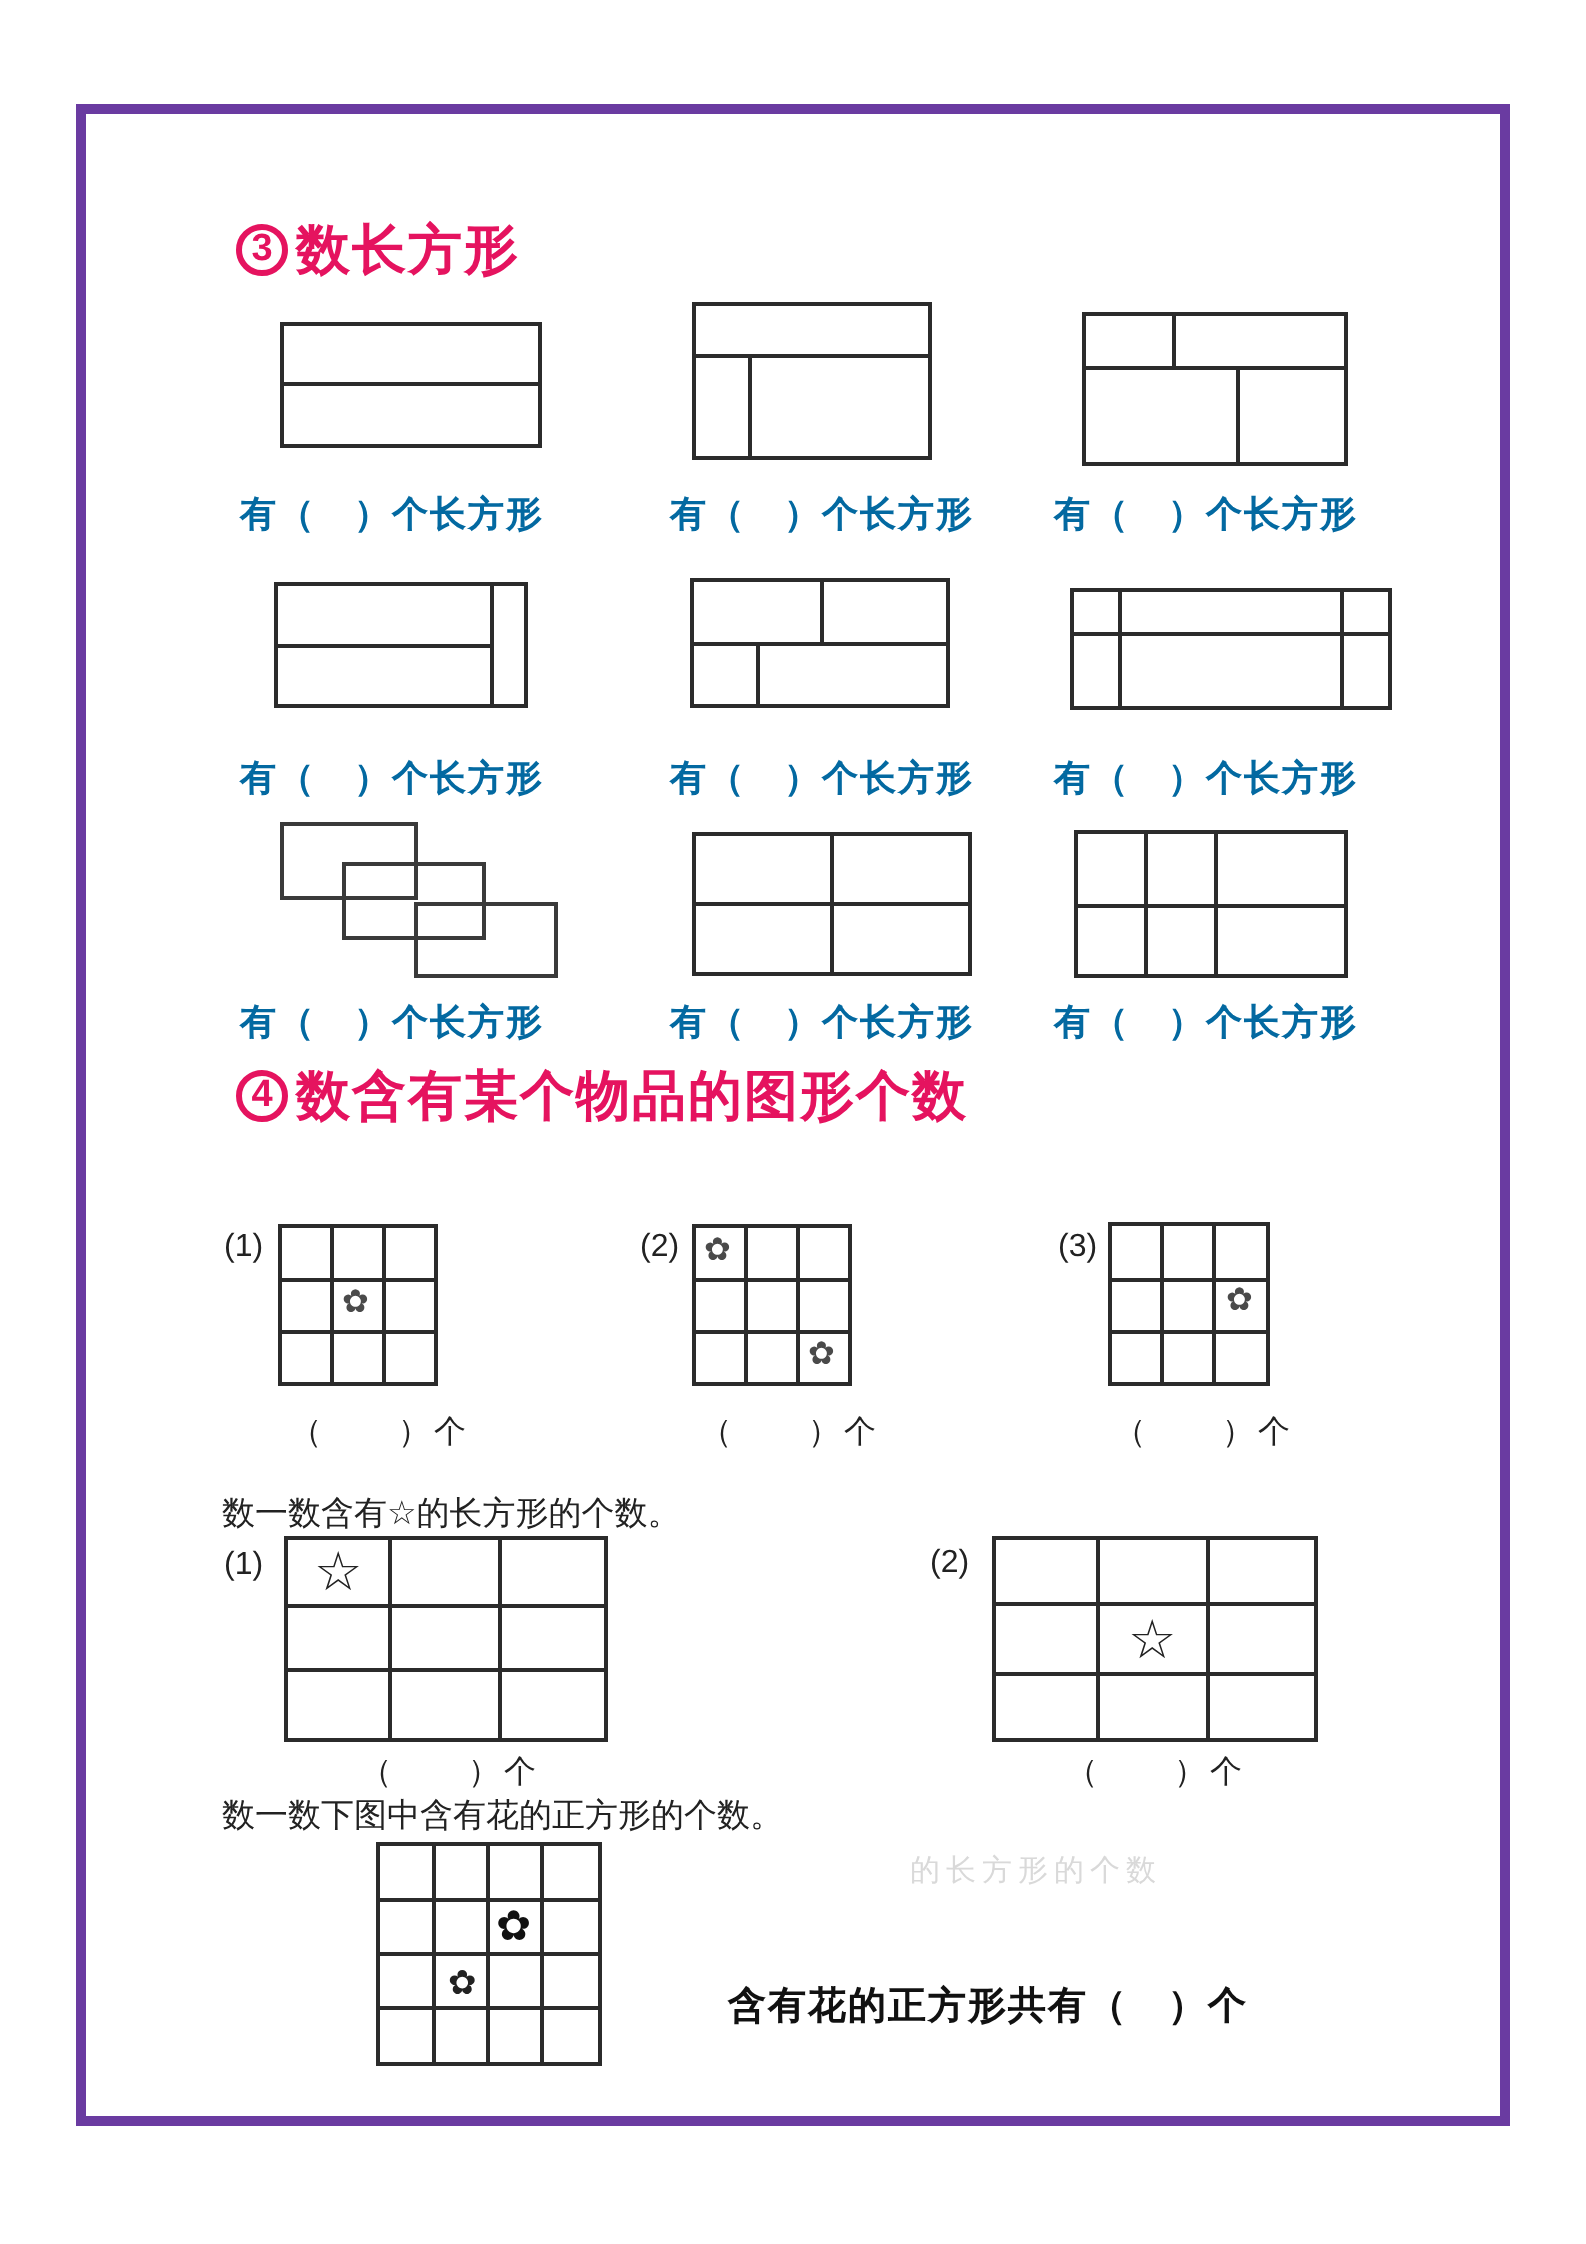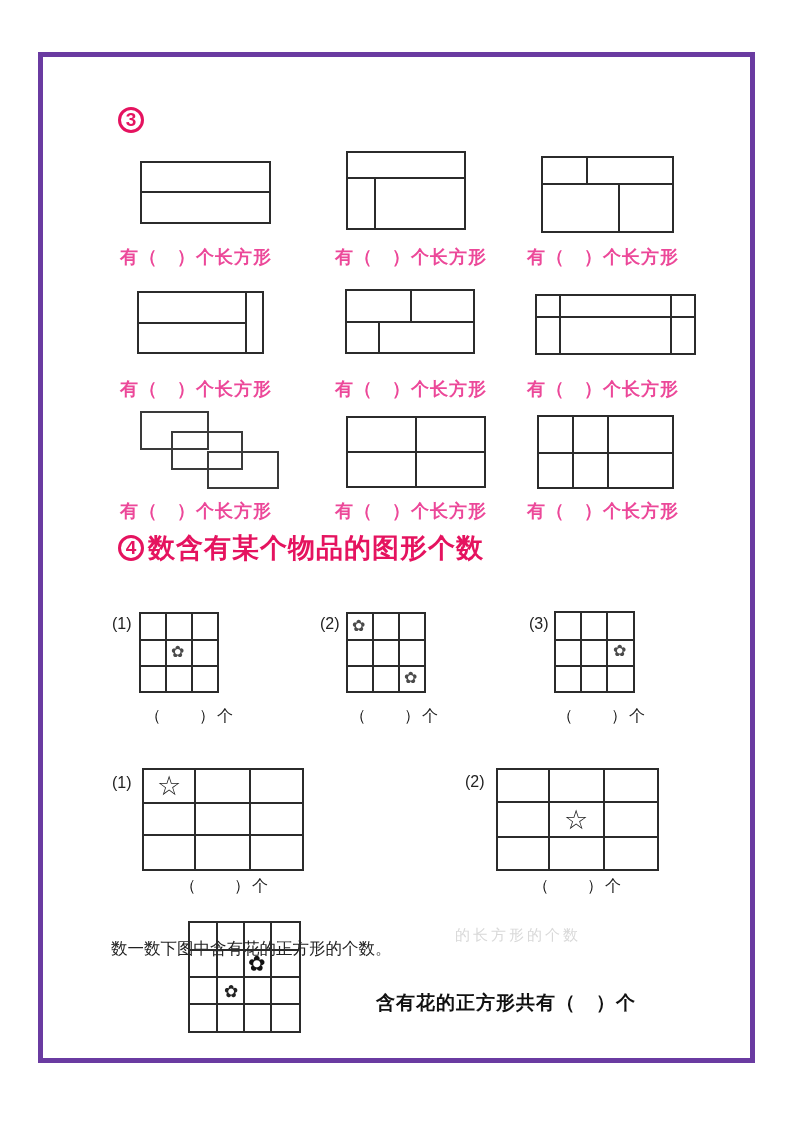--- a/index.html
+++ b/index.html
@@ -17,37 +17,38 @@
     width:26px;height:26px;border:3px solid #e5135f;border-radius:50%;
     display:flex;align-items:center;justify-content:center;
     font-size:19px;font-weight:bold;box-sizing:border-box;
   }
   .sec-title{font-size:27px;font-weight:bold;letter-spacing:1px;}
   
   .fig{position:absolute;border:2px solid #2b2b2b;box-sizing:border-box;}
   .rect{position:absolute;border:2px solid #3a3a3a;box-sizing:border-box;background:transparent;}
   .hl{position:absolute;height:2px;background:#2b2b2b;}
   .vl{position:absolute;width:2px;background:#2b2b2b;}
-  .ans{position:absolute;font-size:18px;font-weight:bold;color:#ec4899;letter-spacing:1px;white-space:nowrap;}
+  .ans{position:absolute;font-size:18px;font-weight:bold;color:#0369a1;letter-spacing:1px;white-space:nowrap;}
   .prompt{position:absolute;font-size:16.5px;color:#222;white-space:nowrap;}
   .item-label{position:absolute;font-size:16px;color:#222;}
   .unit{position:absolute;font-size:16px;color:#222;letter-spacing:2px;white-space:nowrap;}
   .flower{position:absolute;color:#4a4a4a;line-height:1;}
   .star{position:absolute;color:#222;line-height:1;}
   .final{position:absolute;font-size:19px;font-weight:bold;color:#111;letter-spacing:1px;white-space:nowrap;}
   .watermark{position:absolute;font-size:15px;color:#d9d9d9;letter-spacing:3px;white-space:nowrap;}
 </style>
 </head>
 <body>
 
 <div id="page">
   <div class="frame"></div>
 
   <div class="sec-head" style="left:118px;top:107px;">
     <span class="sec-circle">3</span>
+    <span class="sec-title">数长方形</span>
   </div>
 
   <div class="fig" style="left:140px;top:161px;width:131px;height:63px;">
     <div class="hl" style="left:0;right:0;top:28px;"></div>
   </div>
   <div class="fig" style="left:346px;top:151px;width:120px;height:79px;">
     <div class="hl" style="left:0;right:0;top:24px;"></div>
     <div class="vl" style="left:26px;top:24px;bottom:0;"></div>
   </div>
   <div class="fig" style="left:541px;top:156px;width:133px;height:77px;">
@@ -124,20 +125,21 @@
   <div class="item-label" style="left:529px;top:615px;">(3)</div>
   <div class="fig" style="left:554px;top:611px;width:81px;height:82px;">
     <div class="vl" style="left:24px;top:0;bottom:0;"></div>
     <div class="vl" style="left:50px;top:0;bottom:0;"></div>
     <div class="hl" style="left:0;right:0;top:26px;"></div>
     <div class="hl" style="left:0;right:0;top:52px;"></div>
     <span class="flower" style="left:57px;top:30px;font-size:16px;">✿</span>
   </div>
   <div class="unit" style="left:557px;top:706px;">（　　）个</div>
 
+  <div class="prompt" style="left:111px;top:746px;">数一数含有☆的长方形的个数。</div>
 
   <div class="item-label" style="left:112px;top:774px;">(1)</div>
   <div class="fig" style="left:142px;top:768px;width:162px;height:103px;">
     <div class="vl" style="left:50px;top:0;bottom:0;"></div>
     <div class="vl" style="left:105px;top:0;bottom:0;"></div>
     <div class="hl" style="left:0;right:0;top:32px;"></div>
     <div class="hl" style="left:0;right:0;top:64px;"></div>
     <span class="star" style="left:13px;top:3px;font-size:27px;">☆</span>
   </div>
   <div class="unit" style="left:180px;top:876px;">（　　）个</div>
@@ -145,29 +147,29 @@
   <div class="item-label" style="left:465px;top:773px;">(2)</div>
   <div class="fig" style="left:496px;top:768px;width:163px;height:103px;">
     <div class="vl" style="left:50px;top:0;bottom:0;"></div>
     <div class="vl" style="left:105px;top:0;bottom:0;"></div>
     <div class="hl" style="left:0;right:0;top:31px;"></div>
     <div class="hl" style="left:0;right:0;top:66px;"></div>
     <span class="star" style="left:66px;top:37px;font-size:27px;">☆</span>
   </div>
   <div class="unit" style="left:533px;top:876px;">（　　）个</div>
 
-  <div class="prompt" style="left:111px;top:938px;">数一数下图中含有花的正方形的个数。</div>
+  <div class="prompt" style="left:111px;top:897px;">数一数下图中含有花的正方形的个数。</div>
 
   <div class="watermark" style="left:455px;top:926px;">的长方形的个数</div>
 
   <div class="fig" style="left:188px;top:921px;width:113px;height:112px;">
     <div class="vl" style="left:26px;top:0;bottom:0;"></div>
     <div class="vl" style="left:53px;top:0;bottom:0;"></div>
     <div class="vl" style="left:80px;top:0;bottom:0;"></div>
     <div class="hl" style="left:0;right:0;top:26px;"></div>
     <div class="hl" style="left:0;right:0;top:53px;"></div>
     <div class="hl" style="left:0;right:0;top:80px;"></div>
     <span class="flower" style="left:58px;top:30px;font-size:21px;color:#111;">✿</span>
     <span class="flower" style="left:34px;top:60px;font-size:17px;color:#222;">✿</span>
   </div>
 
-  <div class="final" style="left:376px;top:990px;">含有花的正方形共有（　）个</div>
+  <div class="final" style="left:364px;top:990px;">含有花的正方形共有（　）个</div>
 </div>
 
 </body></html>

